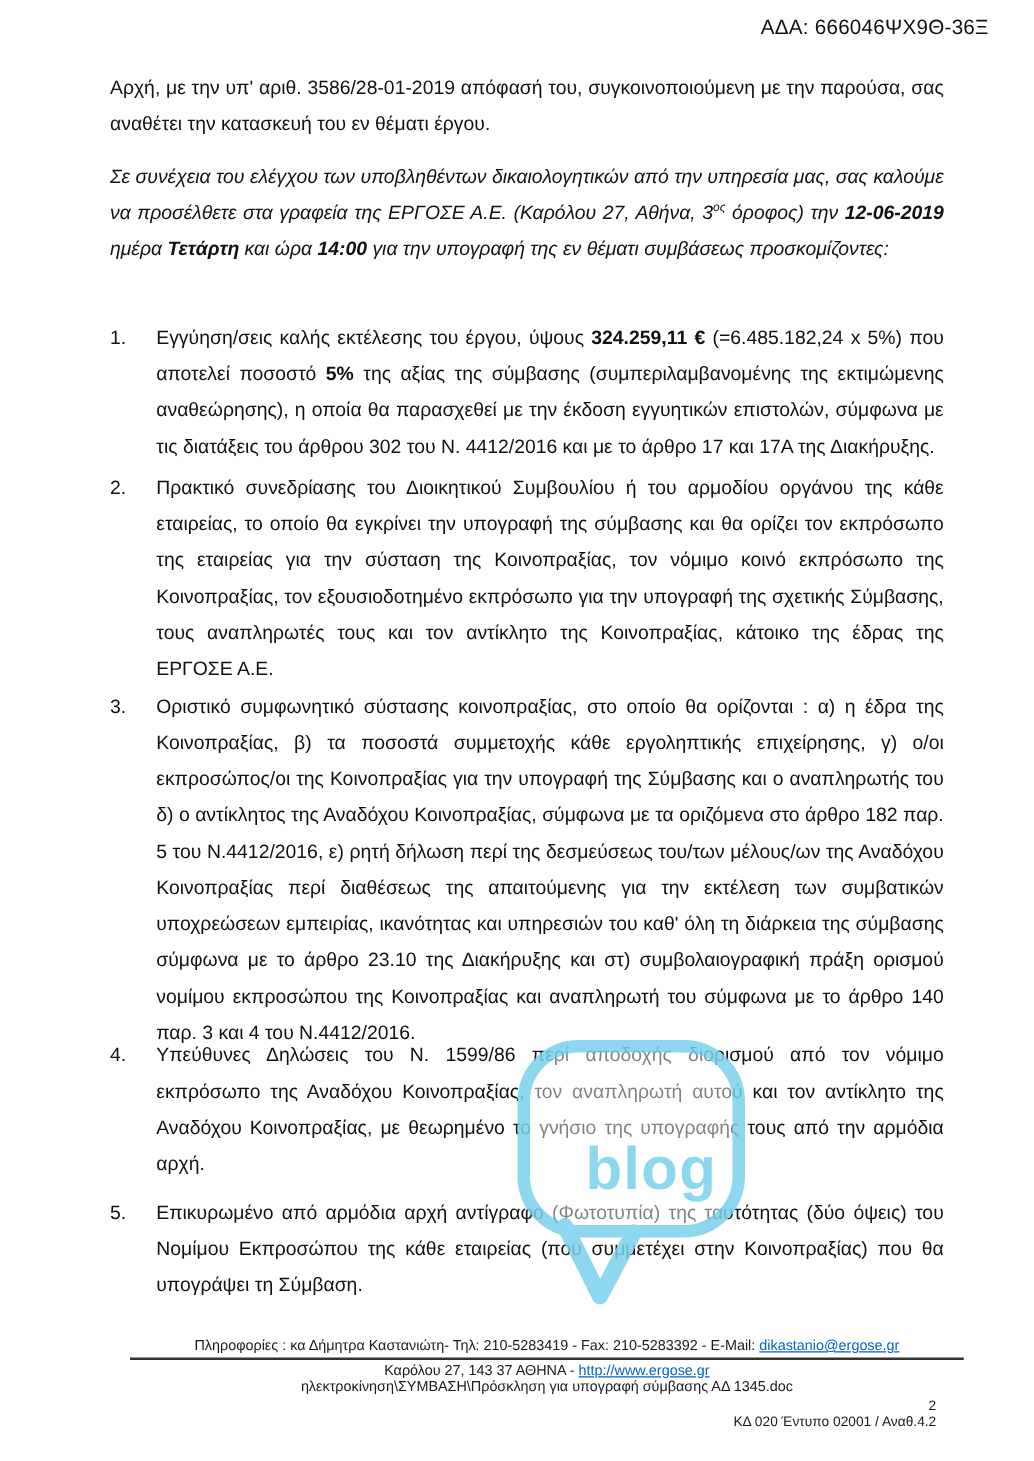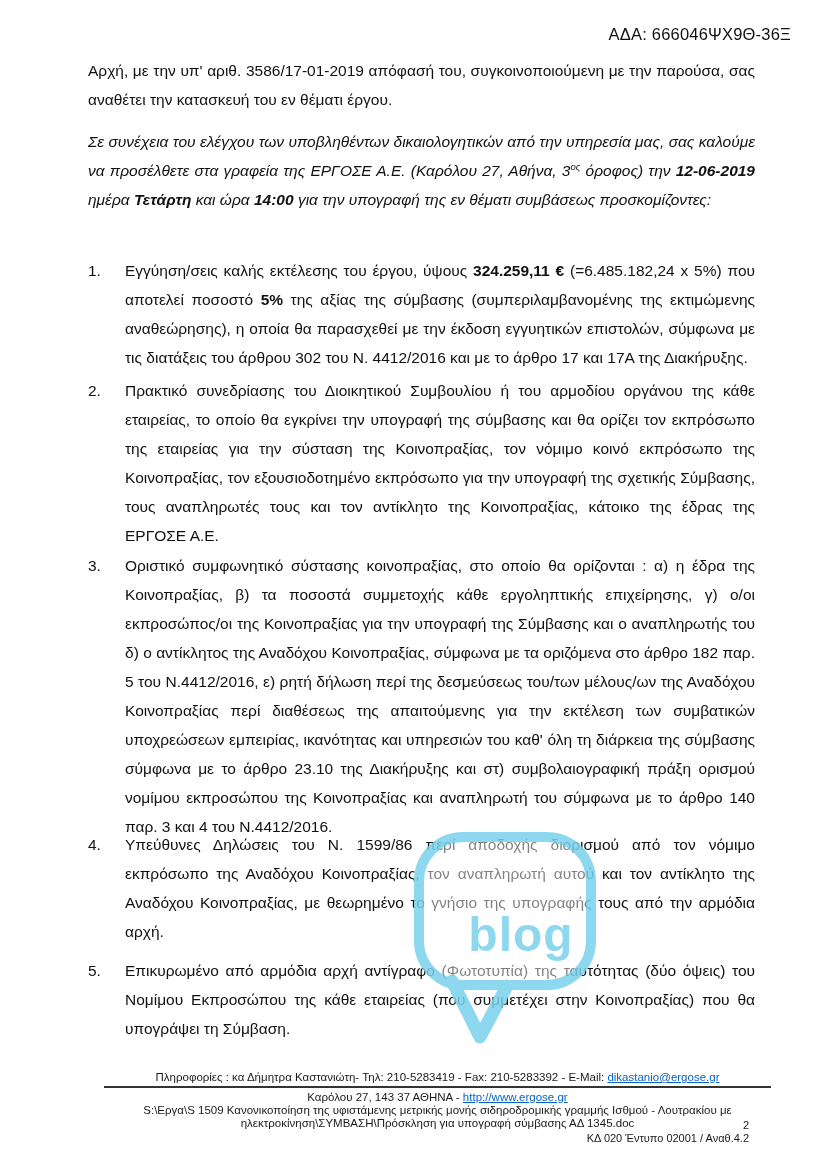--- a/index.html
+++ b/index.html
@@ -8,21 +8,21 @@
     width: 827px;
     height: 1169px;
     margin: 0 auto;
     background: #ffffff;
     font-family: "Liberation Sans", sans-serif;
     color: #111;
     overflow: hidden;
   }
   .ada {
     position: absolute;
-    top: 25px;
+    top: 13px;
     right: 36px;
     font-size: 16.5px;
     letter-spacing: 0.2px;
   }
   .para {
     position: absolute;
     left: 88px;
     width: 667px;
     font-size: 15.5px;
     line-height: 29px;
@@ -87,21 +87,21 @@
     z-index: 5;
   }
 </style>
 </head>
 <body>
 
 <div class="page">
 
   <div class="ada">ΑΔΑ: 666046ΨΧ9Θ-36Ξ</div>
 
-  <p class="para para1">Αρχή, με την υπ' αριθ. 3586/17-01-2019 απόφασή του, συγκοινοποιούμενη με την παρούσα, σας αναθέτει την κατασκευή του εν θέματι έργου.</p>
+  <p class="para para1">Αρχή, με την υπ' αριθ. 3586/28-01-2019 απόφασή του, συγκοινοποιούμενη με την παρούσα, σας αναθέτει την κατασκευή του εν θέματι έργου.</p>
 
   <p class="para para2"><span>Σε συνέχεια του ελέγχου των υποβληθέντων δικαιολογητικών από την υπηρεσία μας, σας καλούμε να προσέλθετε στα γραφεία της ΕΡΓΟΣΕ Α.Ε. (Καρόλου 27, Αθήνα, 3</span><span class="sup">ος</span><span> όροφος) την </span><span class="b">12-06-2019</span><span> ημέρα </span><span class="b">Τετάρτη</span><span> και ώρα </span><span class="b">14:00</span><span> για την υπογραφή της εν θέματι συμβάσεως προσκομίζοντες:</span></p>
 
   <div class="li li1">
     <span class="num">1.</span>
     <div class="li-body"><span>Εγγύηση/σεις καλής εκτέλεσης του έργου, ύψους </span><span class="b">324.259,11 €</span><span> (=6.485.182,24 x 5%)  που αποτελεί ποσοστό </span><span class="b">5%</span><span> της αξίας της σύμβασης (συμπεριλαμβανομένης της εκτιμώμενης αναθεώρησης), η οποία θα παρασχεθεί με την έκδοση εγγυητικών επιστολών, σύμφωνα με τις διατάξεις του άρθρου 302 του Ν. 4412/2016 και με το άρθρο 17 και 17Α της Διακήρυξης.</span></div>
   </div>
 
   <div class="li li2">
     <span class="num">2.</span>
@@ -126,21 +126,20 @@
   <svg class="watermark" viewBox="0 0 230 235" xmlns="http://www.w3.org/2000/svg">
     <rect x="24" y="14" width="172" height="148" rx="44" ry="44" fill="rgba(255,255,255,0.55)" stroke="currentColor" stroke-width="10"></rect>
     <path d="M 57 158 L 85 214 L 112 163" fill="none" stroke="currentColor" stroke-width="13" stroke-linecap="round" stroke-linejoin="round"></path>
     <text id="wm-label" x="126" y="128" text-anchor="middle" font-family="Liberation Sans, sans-serif" font-size="48" font-weight="bold" letter-spacing="1" fill="currentColor">blog</text>
   </svg>
 
   <div class="footer">
     <div class="f-line"><span>Πληροφορίες : κα Δήμητρα Καστανιώτη- Τηλ: 210-5283419 - Fax: 210-5283392  - E-Mail: </span><a class="lnk">dikastanio@ergose.gr</a></div>
     <hr class="rule">
     <div class="f-line"><span>Καρόλου 27, 143 37 ΑΘΗΝΑ - </span><a class="lnk">http://www.ergose.gr</a></div>
-    <div class="f-line">S:\Εργα\S 1509 Κανονικοποίηση της υφιστάμενης μετρικής μονής σιδηροδρομικής γραμμής Ισθμού - Λουτρακίου με</div>
     <div class="f-line">ηλεκτροκίνηση\ΣΥΜΒΑΣΗ\Πρόσκληση για υπογραφή σύμβασης ΑΔ 1345.doc</div>
   </div>
 
   <div class="pageinfo">
     <div>2</div>
     <div>ΚΔ 020 Έντυπο 02001 / Αναθ.4.2</div>
   </div>
 
 </div>
 

